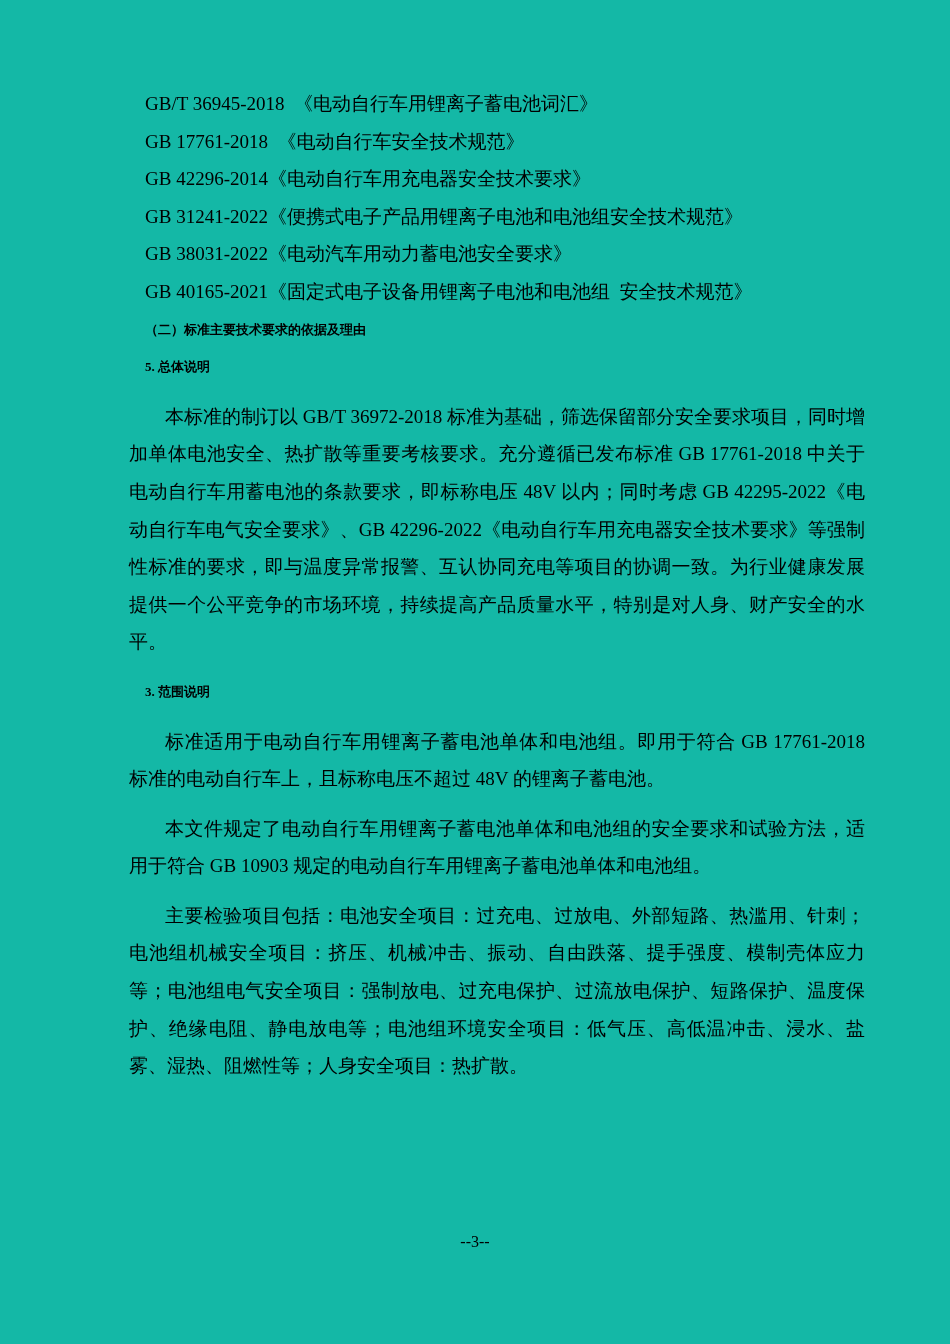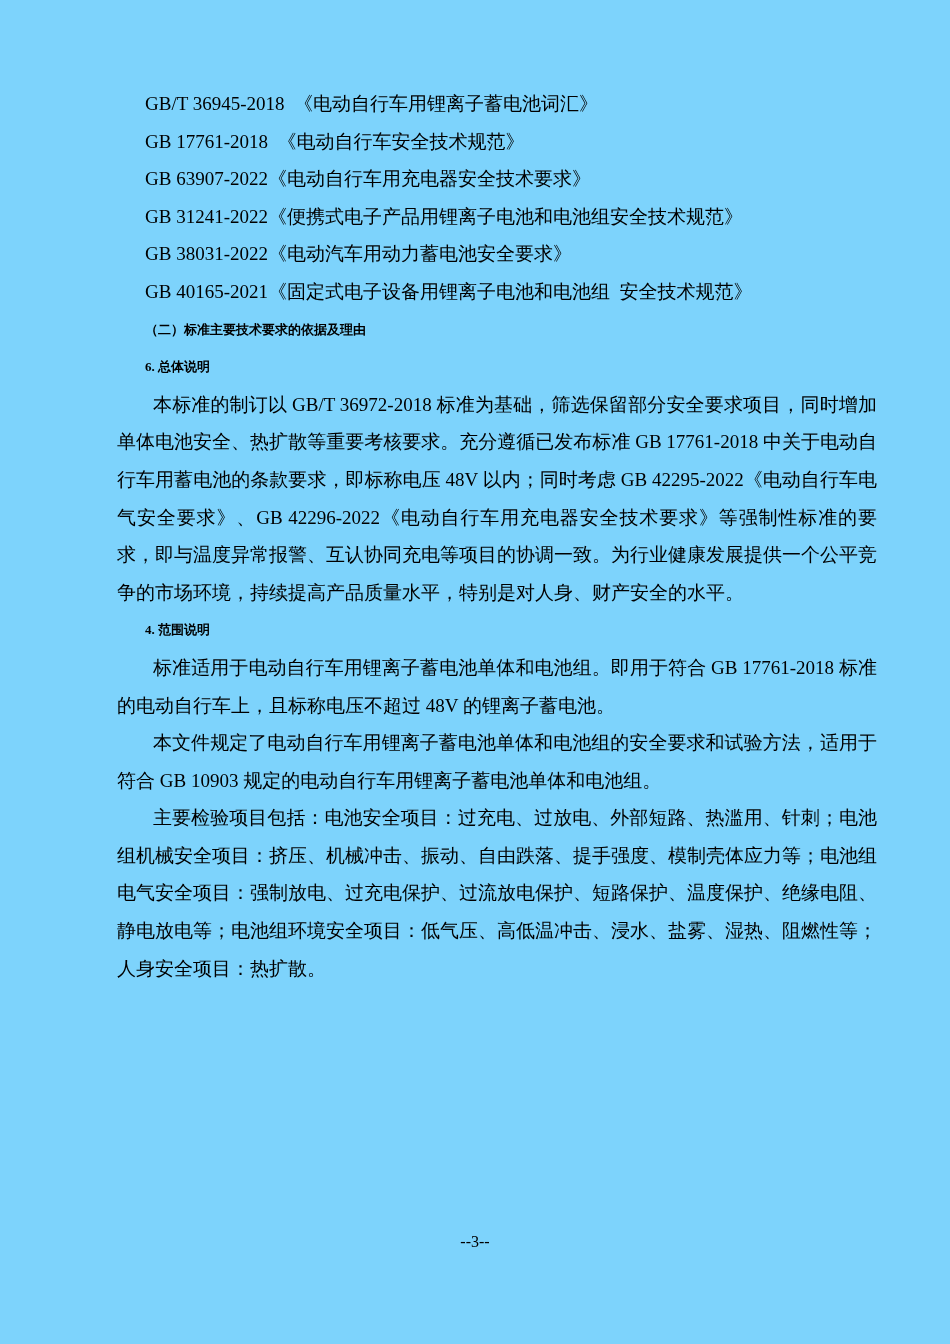--- a/index.html
+++ b/index.html
@@ -13,39 +13,39 @@
       color: #000000;
       font-family: "Liberation Serif", "DejaVu Serif", serif;
       position: relative;
       overflow: hidden;
     }
     .page {
       position: absolute;
       inset: 0;
       box-sizing: border-box;
       padding: 85px 73px 0 117px;
-      background: #7dd3fc;
+      background: #14b8a6;
     }
     .std-item {
       margin: 0;
       padding-left: 28px;
       font-size: 19px;
       line-height: 37.6px;
       white-space: pre;
     }
     .sec-heading,
     .sub-heading {
       margin: 0;
       padding-left: 28px;
       font-size: 13px;
       line-height: 37.6px;
       font-weight: bold;
     }
     .body-para {
-      margin: 0;
+      margin: 12px;
       font-size: 19px;
       line-height: 37.6px;
       text-align: justify;
       text-indent: 36px;
     }
     .page-footer {
       position: absolute;
       left: 0;
       right: 0;
       top: 1232px;
@@ -55,32 +55,32 @@
     }
   </style>
 </head>
 <body>
 
 <div class="page">
 
   <div class="standards-list">
     <p class="std-item">GB/T 36945-2018  《电动自行车用锂离子蓄电池词汇》</p>
     <p class="std-item">GB 17761-2018  《电动自行车安全技术规范》</p>
-    <p class="std-item">GB 63907-2022《电动自行车用充电器安全技术要求》</p>
+    <p class="std-item">GB 42296-2014《电动自行车用充电器安全技术要求》</p>
     <p class="std-item">GB 31241-2022《便携式电子产品用锂离子电池和电池组安全技术规范》</p>
     <p class="std-item">GB 38031-2022《电动汽车用动力蓄电池安全要求》</p>
     <p class="std-item">GB 40165-2021《固定式电子设备用锂离子电池和电池组  安全技术规范》</p>
   </div>
 
   <h2 class="sec-heading">（二）标准主要技术要求的依据及理由</h2>
 
-  <h3 class="sub-heading">6. 总体说明</h3>
+  <h3 class="sub-heading">5. 总体说明</h3>
   <p class="body-para">本标准的制订以 GB/T 36972-2018 标准为基础，筛选保留部分安全要求项目，同时增加单体电池安全、热扩散等重要考核要求。充分遵循已发布标准 GB 17761-2018 中关于电动自行车用蓄电池的条款要求，即标称电压 48V 以内；同时考虑 GB 42295-2022《电动自行车电气安全要求》、GB 42296-2022《电动自行车用充电器安全技术要求》等强制性标准的要求，即与温度异常报警、互认协同充电等项目的协调一致。为行业健康发展提供一个公平竞争的市场环境，持续提高产品质量水平，特别是对人身、财产安全的水平。</p>
 
-  <h3 class="sub-heading">4. 范围说明</h3>
+  <h3 class="sub-heading">3. 范围说明</h3>
   <p class="body-para">标准适用于电动自行车用锂离子蓄电池单体和电池组。即用于符合 GB 17761-2018 标准的电动自行车上，且标称电压不超过 48V 的锂离子蓄电池。</p>
 
   <p class="body-para">本文件规定了电动自行车用锂离子蓄电池单体和电池组的安全要求和试验方法，适用于符合 GB 10903 规定的电动自行车用锂离子蓄电池单体和电池组。</p>
   <p class="body-para">主要检验项目包括：电池安全项目：过充电、过放电、外部短路、热滥用、针刺；电池组机械安全项目：挤压、机械冲击、振动、自由跌落、提手强度、模制壳体应力等；电池组电气安全项目：强制放电、过充电保护、过流放电保护、短路保护、温度保护、绝缘电阻、静电放电等；电池组环境安全项目：低气压、高低温冲击、浸水、盐雾、湿热、阻燃性等；人身安全项目：热扩散。</p>
 
   <div class="page-footer">--3--</div>
 
 </div>
 
 </body></html>

